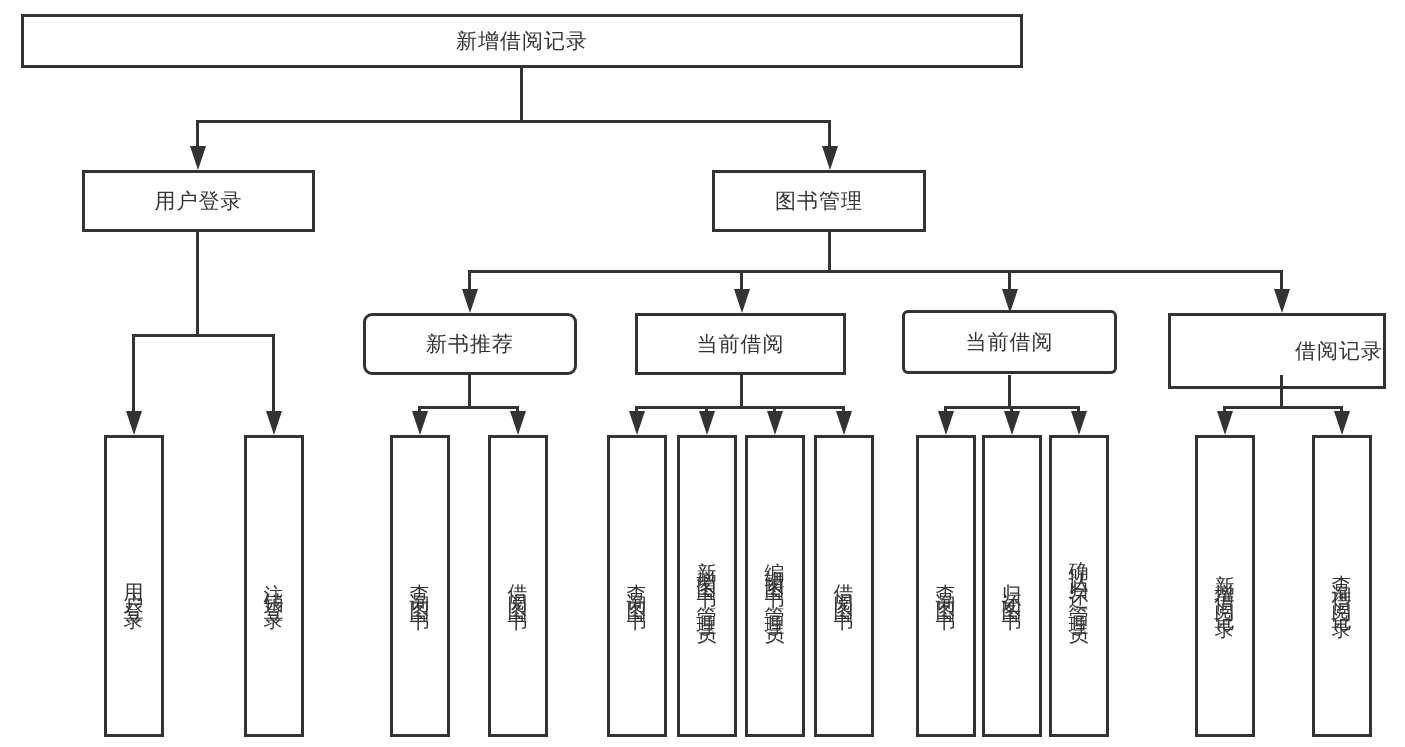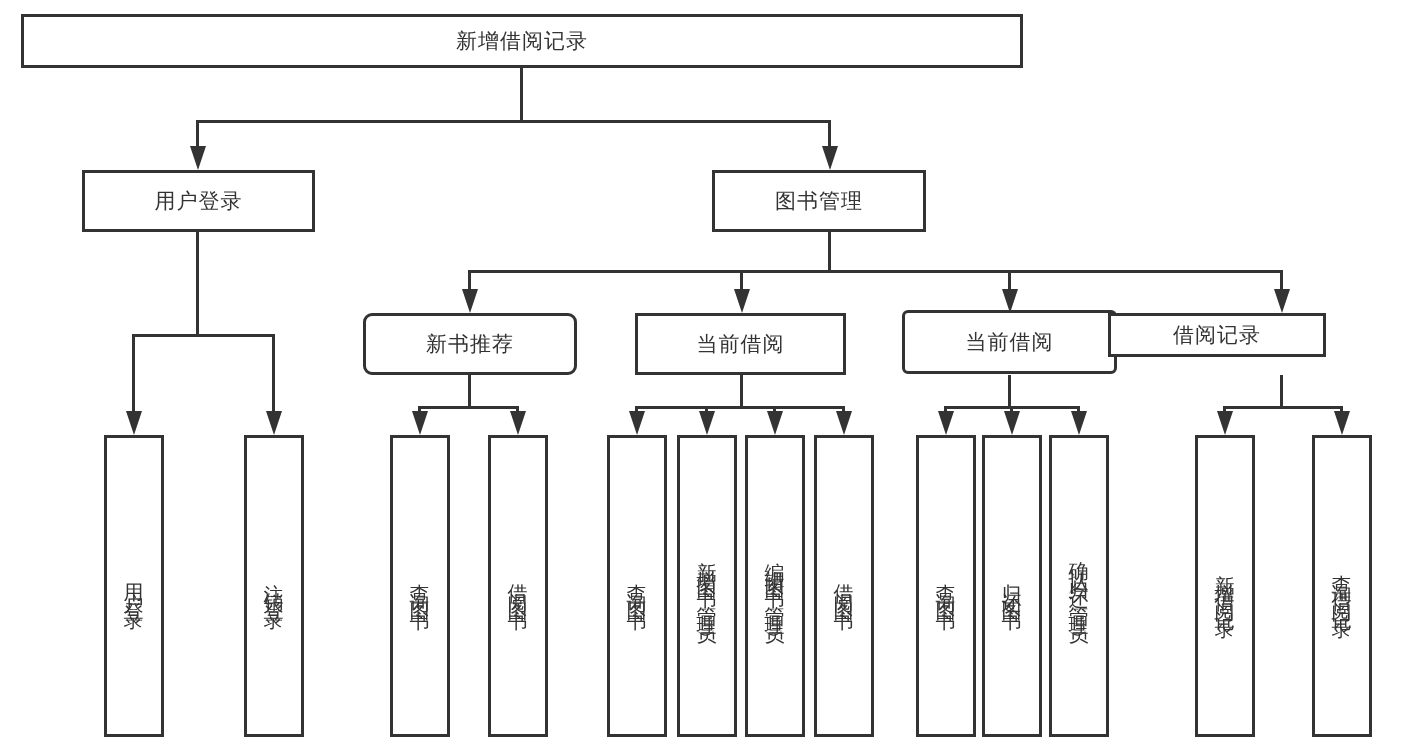--- a/index.html
+++ b/index.html
@@ -101,21 +101,21 @@
 
   <div class="box" style="left:363px;top:313px;width:214px;height:62px;border-radius:9px;">
     <span>新书推荐</span>
   </div>
   <div class="box" style="left:635px;top:313px;width:211px;height:62px;">
     <span>当前借阅</span>
   </div>
   <div class="box" style="left:902px;top:310px;width:215px;height:64px;border-radius:6px;">
     <span>当前借阅</span>
   </div>
-  <div class="box" style="left:1108px;top:313px;width:218px;height:44px;">
+  <div class="box" style="left:1168px;top:313px;width:218px;height:76px;justify-content:flex-end;">
     <span>借阅记录</span>
   </div>
 
   <div class="vline" style="left:468px;top:375px;height:33px;"></div>
   <div class="hline" style="left:418px;top:406px;width:101px;"></div>
   <div class="vline" style="left:418px;top:406px;height:9px;"></div>
   <div class="arrow" style="left:412px;top:411px;"></div>
   <div class="vline" style="left:516px;top:406px;height:9px;"></div>
   <div class="arrow" style="left:510px;top:411px;"></div>
 

